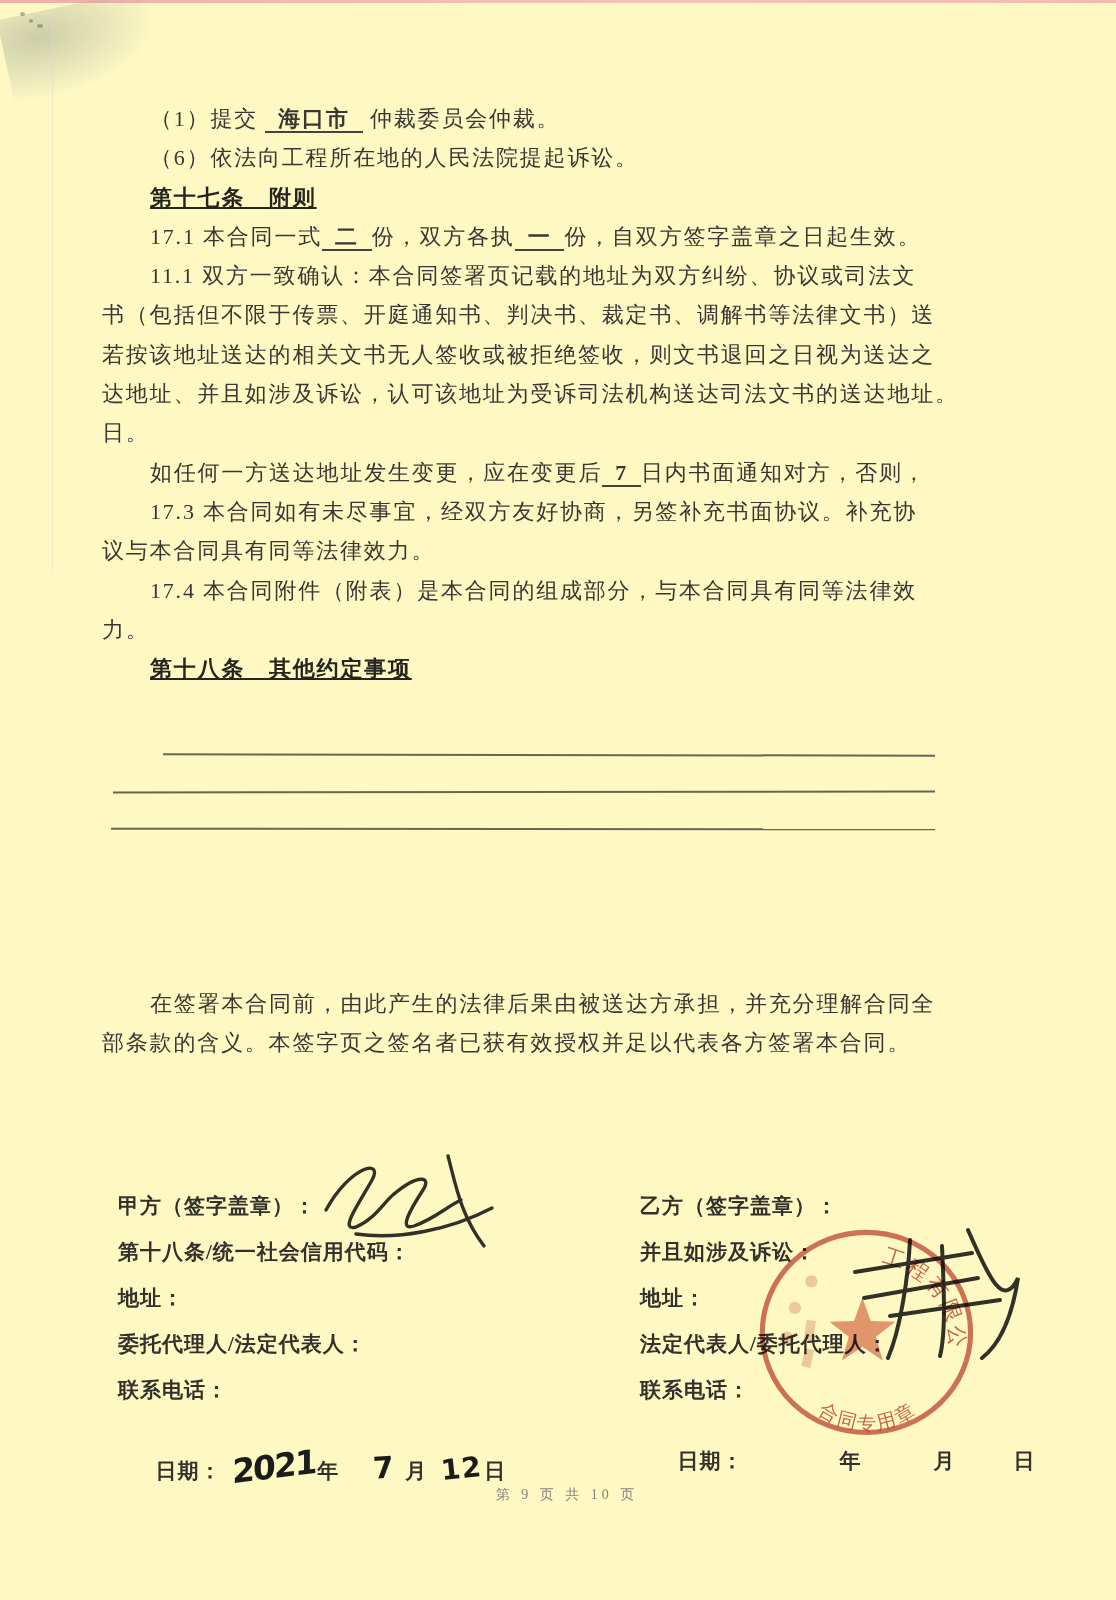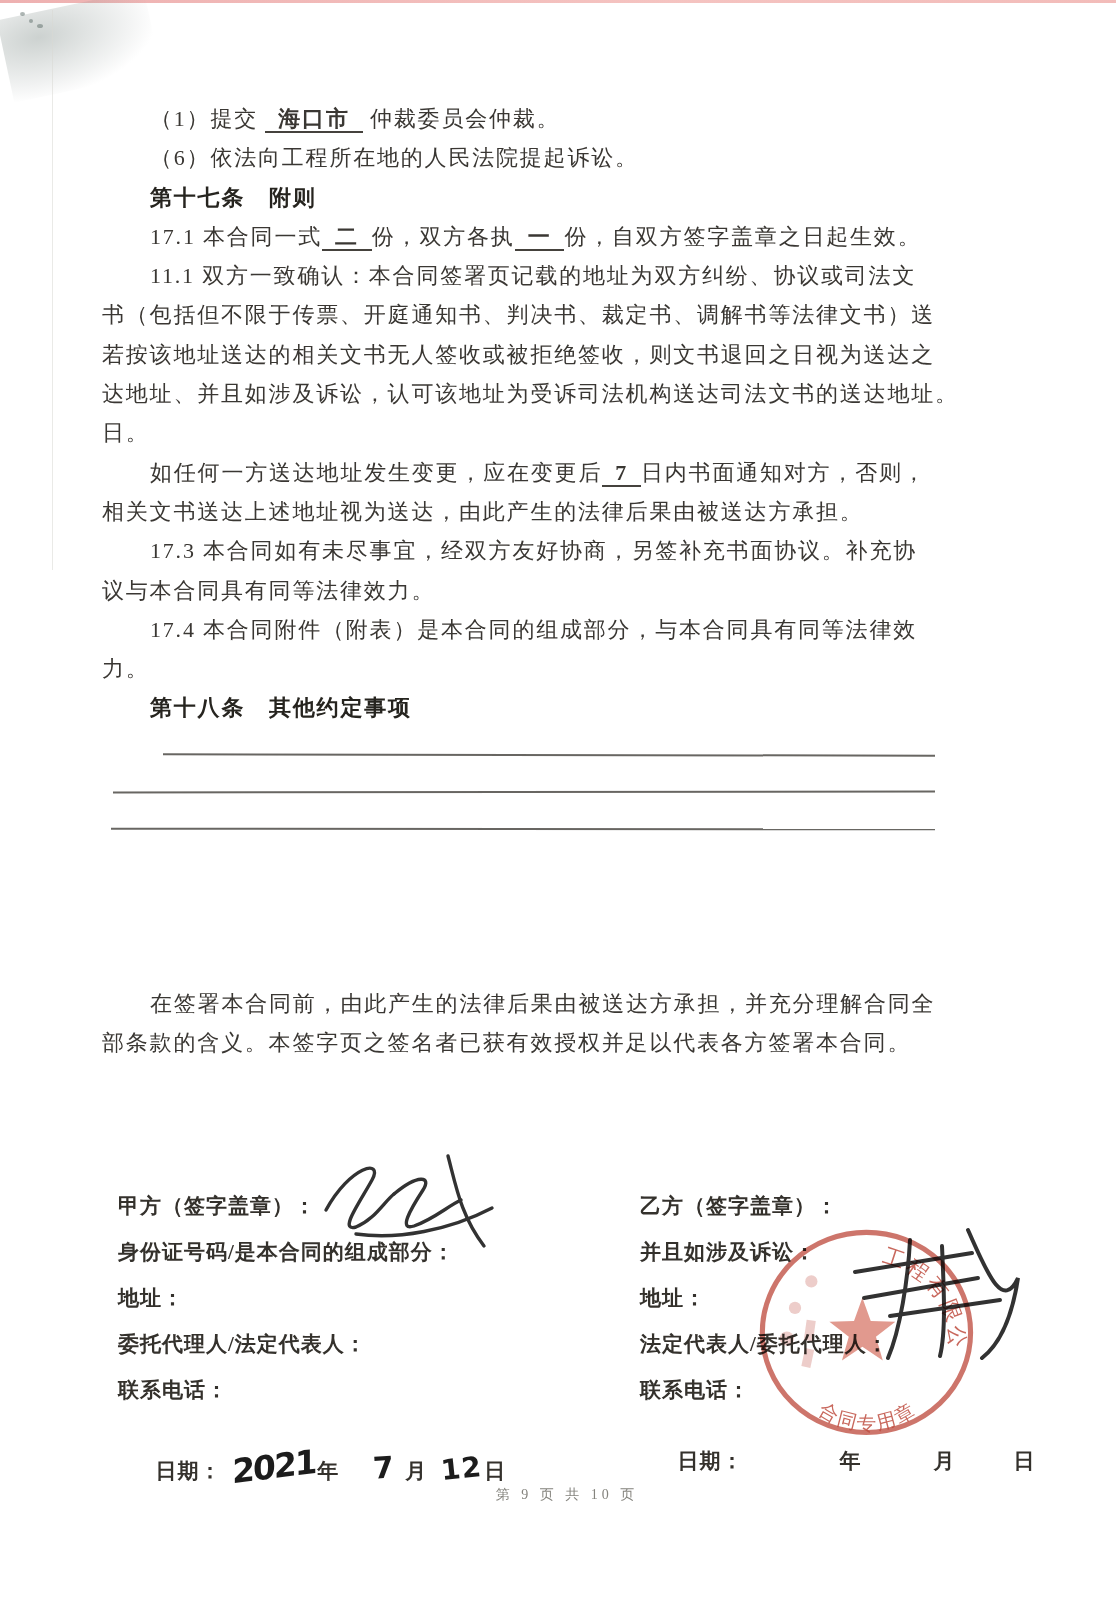--- a/index.html
+++ b/index.html
@@ -1,36 +1,36 @@
 <!DOCTYPE html>
 <html><head>
 <meta charset="utf-8">
 <style>
   html,body{margin:0;padding:0;background:#e8e8e6;}
   #page{
     position:relative;width:1116px;height:1600px;margin:0 auto;
-    background:#ffffff;overflow:hidden;
+    background:#fef9c3;overflow:hidden;
     font-family:"Liberation Serif","DejaVu Serif",serif;
     color:#34322f;
   }
   .scan{filter:blur(.28px);}
   #top-edge-line{position:absolute;left:0;top:0;width:1116px;height:3px;
     background:linear-gradient(90deg,#eba3a3,#f3b9b6 60%,#f0b0ad);opacity:.85;}
   #corner-smudge{position:absolute;left:4px;top:4px;width:150px;height:84px;
     background:radial-gradient(ellipse at 25% 30%, rgba(110,125,120,.35), rgba(140,150,148,.12) 55%, transparent 75%);
     transform:rotate(-12deg);}
   .speck{position:absolute;border-radius:50%;background:#5c6c68;opacity:.5;}
   #edge-fold{position:absolute;left:52px;top:10px;width:1px;height:560px;background:#d9d9d4;opacity:.55;}
 
   
   #clauses-block{position:absolute;left:102px;top:99px;width:880px;}
   #ack-block{position:absolute;left:102px;top:984px;width:880px;}
   .cline{white-space:pre;font-size:22px;letter-spacing:1.8px;line-height:39.3px;color:#3a3733;}
   .ind{padding-left:48px;}
-  .hd{font-weight:700;color:#26241f;}
+  .hd{font-weight:700;color:#26241f;text-decoration:underline;}
   .useg{border-bottom:2px solid #45423d;padding:0 13px;font-weight:600;}
 
   .rule{position:absolute;height:0;border-top:2px solid #474440;opacity:.82;}
   #rule-1{left:163px;top:754px;width:772px;transform:rotate(.1deg);}
   #rule-2{left:113px;top:791px;width:822px;transform:rotate(-.06deg);}
   #rule-3{left:111px;top:828px;width:824px;transform:rotate(.05deg);}
 
   
   .sig-col{position:absolute;top:1192px;width:520px;}
   #party-a-block{left:118px;}
@@ -69,40 +69,39 @@
       <div class="cline ind"><span>（1）提交 </span><span class="useg">海口市</span><span> 仲裁委员会仲裁。</span></div>
       <div class="cline ind"><span>（6）依法向工程所在地的人民法院提起诉讼。</span></div>
       <div class="cline ind hd"><span>第十七条　附则</span></div>
       <div class="cline ind"><span>17.1 本合同一式</span><span class="useg">二</span><span>份，双方各执</span><span class="useg">一</span><span>份，自双方签字盖章之日起生效。</span></div>
       <div class="cline ind"><span>11.1 双方一致确认：本合同签署页记载的地址为双方纠纷、协议或司法文</span></div>
       <div class="cline "><span>书（包括但不限于传票、开庭通知书、判决书、裁定书、调解书等法律文书）送</span></div>
       <div class="cline "><span>若按该地址送达的相关文书无人签收或被拒绝签收，则文书退回之日视为送达之</span></div>
       <div class="cline "><span>达地址、并且如涉及诉讼，认可该地址为受诉司法机构送达司法文书的送达地址。</span></div>
       <div class="cline "><span>日。</span></div>
       <div class="cline ind"><span>如任何一方送达地址发生变更，应在变更后</span><span class="useg">7</span><span>日内书面通知对方，否则，</span></div>
-      <div class="cline "><span>相关文书送达上述地址视为送达，由此产生的法律后果由被送达方承担。</span></div>
       <div class="cline ind"><span>17.3 本合同如有未尽事宜，经双方友好协商，另签补充书面协议。补充协</span></div>
       <div class="cline "><span>议与本合同具有同等法律效力。</span></div>
       <div class="cline ind"><span>17.4 本合同附件（附表）是本合同的组成部分，与本合同具有同等法律效</span></div>
       <div class="cline "><span>力。</span></div>
       <div class="cline ind hd"><span>第十八条　其他约定事项</span></div>
     </div>
 
   <div id="rule-1" class="rule"></div>
   <div id="rule-2" class="rule"></div>
   <div id="rule-3" class="rule"></div>
 
   <div id="ack-block" class="scan">
       <div class="cline ind"><span>在签署本合同前，由此产生的法律后果由被送达方承担，并充分理解合同全</span></div>
       <div class="cline "><span>部条款的含义。本签字页之签名者已获有效授权并足以代表各方签署本合同。</span></div>
     </div>
 
   <div id="party-a-block" class="sig-col scan">
     <div class="sig-row"><span>甲方（签字盖章）：</span></div>
-    <div class="sig-row"><span>身份证号码/是本合同的组成部分：</span></div>
+    <div class="sig-row"><span>第十八条/统一社会信用代码：</span></div>
     <div class="sig-row"><span>地址：</span></div>
     <div class="sig-row"><span>委托代理人/法定代表人：</span></div>
     <div class="sig-row"><span>联系电话：</span></div>
     <div class="sig-row">
       <span>日期：</span><span class="hw hw-year">2021</span><span>年</span><span class="hw hw-month">7</span><span>月</span><span class="hw hw-day">12</span><span>日</span>
     </div>
   </div>
 
   <div id="party-b-block" class="sig-col scan">
     <div class="sig-row"><span>乙方（签字盖章）：</span></div>

